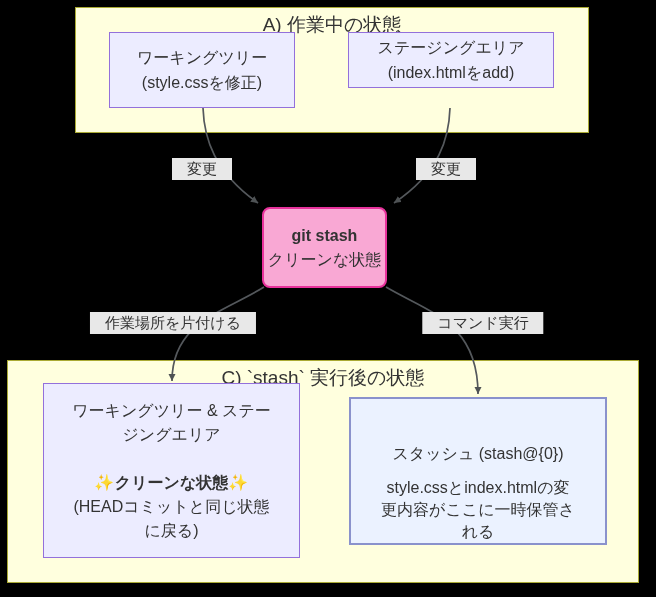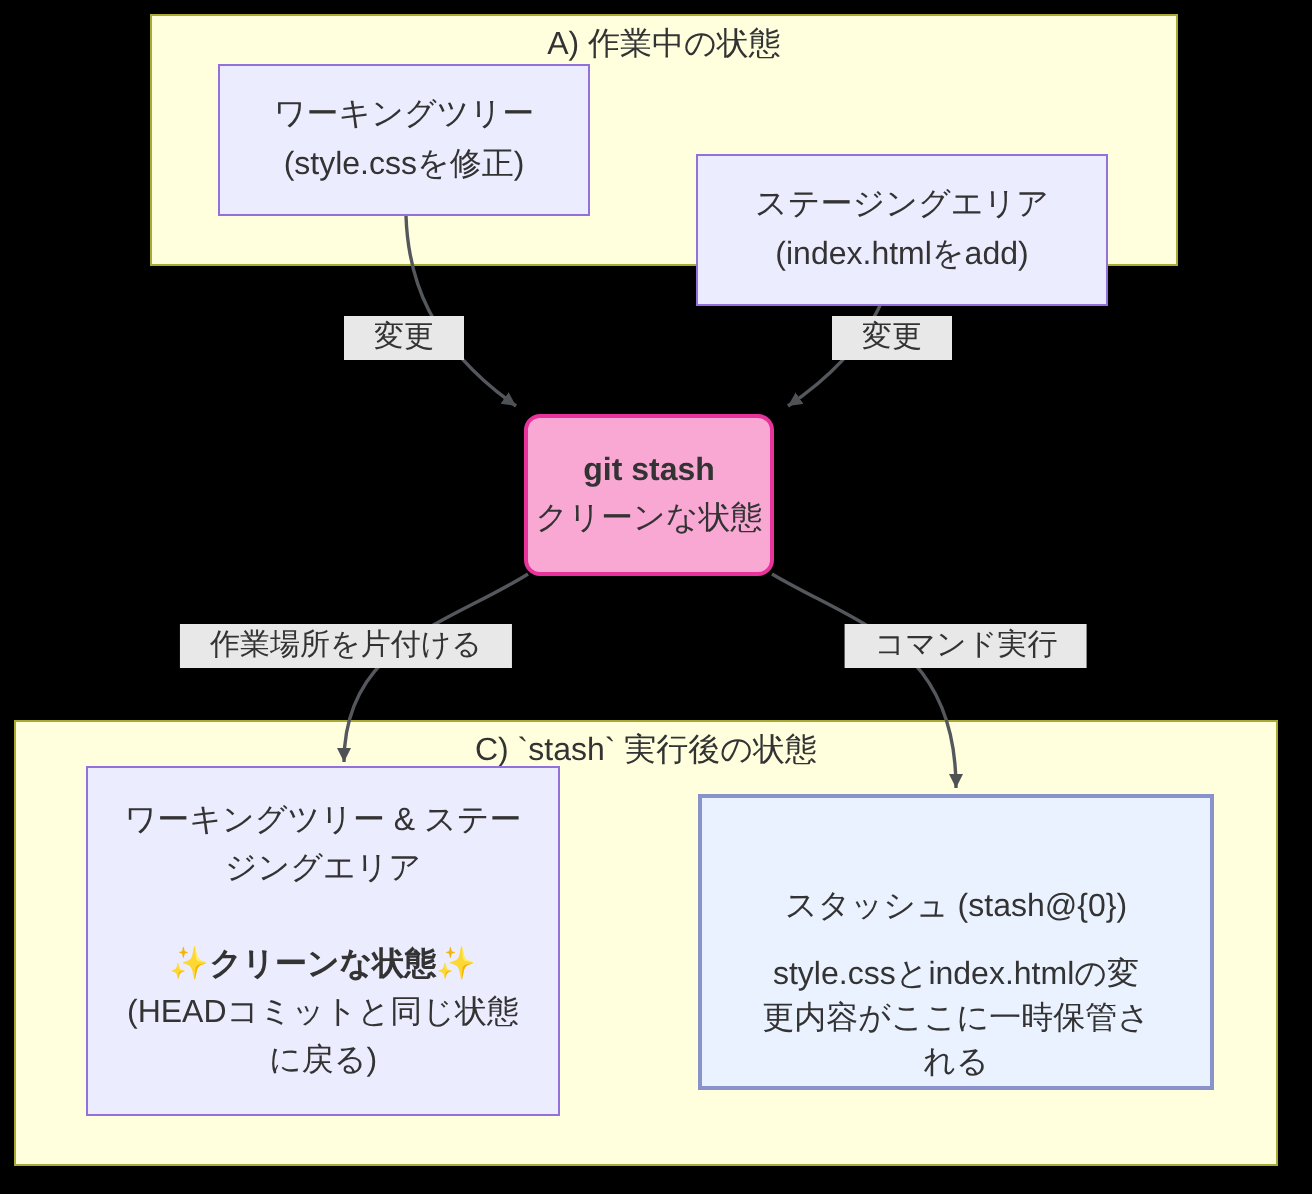--- a/index.html
+++ b/index.html
@@ -25,21 +25,21 @@
     box-sizing: border-box;
   }
   .cluster-a { left: 75px; top: 7px; width: 514px; height: 126px; }
   .cluster-c { left: 7px; top: 360px; width: 632px; height: 223px; }
   .cluster-title {
     position: absolute;
     top: 4px;
     left: 0;
     width: 100%;
     text-align: center;
-    font-size: 16px;
+    font-size: 19px;
     color: #333333;
   }
   
   svg.edges {
     position: absolute;
     left: 0; top: 0;
     z-index: 1;
   }
   
   .node {
@@ -53,30 +53,30 @@
     font-size: 16px;
     line-height: 25px;
     color: #333333;
     z-index: 2;
   }
   .node-lavender {
     background: #ececff;
     border: 1px solid #9370db;
   }
   .node-wt { left: 109px; top: 32px; width: 186px; height: 76px; }
-  .node-sa { left: 348px; top: 32px; width: 206px; height: 76px; margin-top: 45px; }
+  .node-sa { left: 348px; top: 32px; width: 206px; height: 56px; }
   .node-cmd {
     left: 262px; top: 207px; width: 125px; height: 81px;
     background: #f9a8d4;
     border: 2.5px solid #e8329c;
     border-radius: 8px;
     line-height: 24px;
   }
   .node-cmd .cmd-name { font-weight: bold; }
-  .node-clean { left: 43px; top: 383px; width: 237px; height: 175px; line-height: 24px; }
+  .node-clean { left: 43px; top: 383px; width: 257px; height: 175px; line-height: 24px; }
   .node-clean .para { max-width: 204px; }
   .node-clean .spacer { height: 24px; }
   .sparkle { color: #f3c13a; }
   .highlight { font-weight: bold; }
   .node-stash {
     left: 349px; top: 397px; width: 258px; height: 148px;
     background: #ebf2ff;
     border: 2px solid #8a92cc;
     line-height: 22px;
   }

